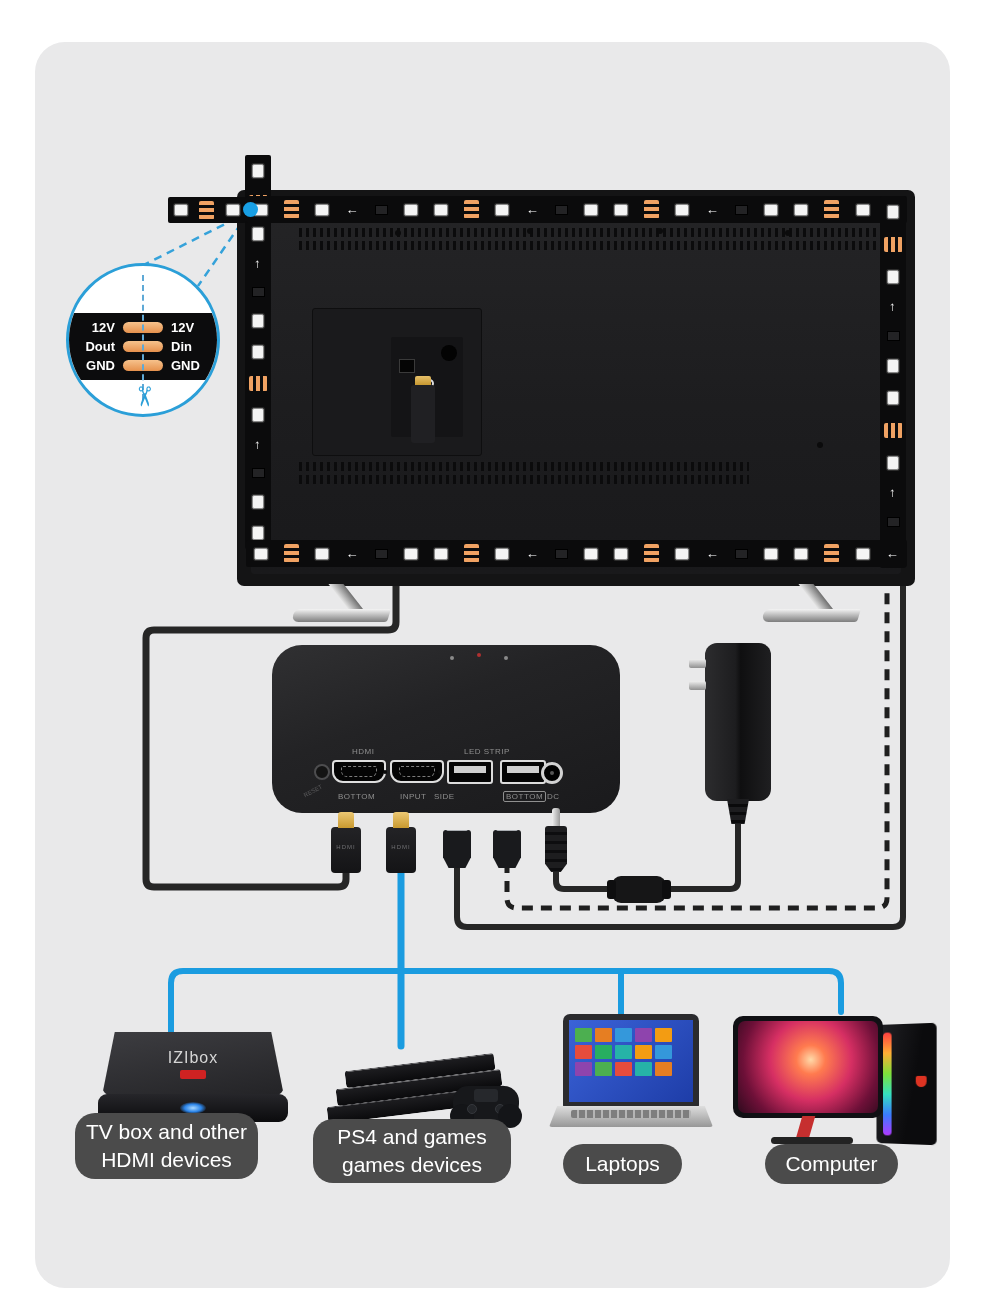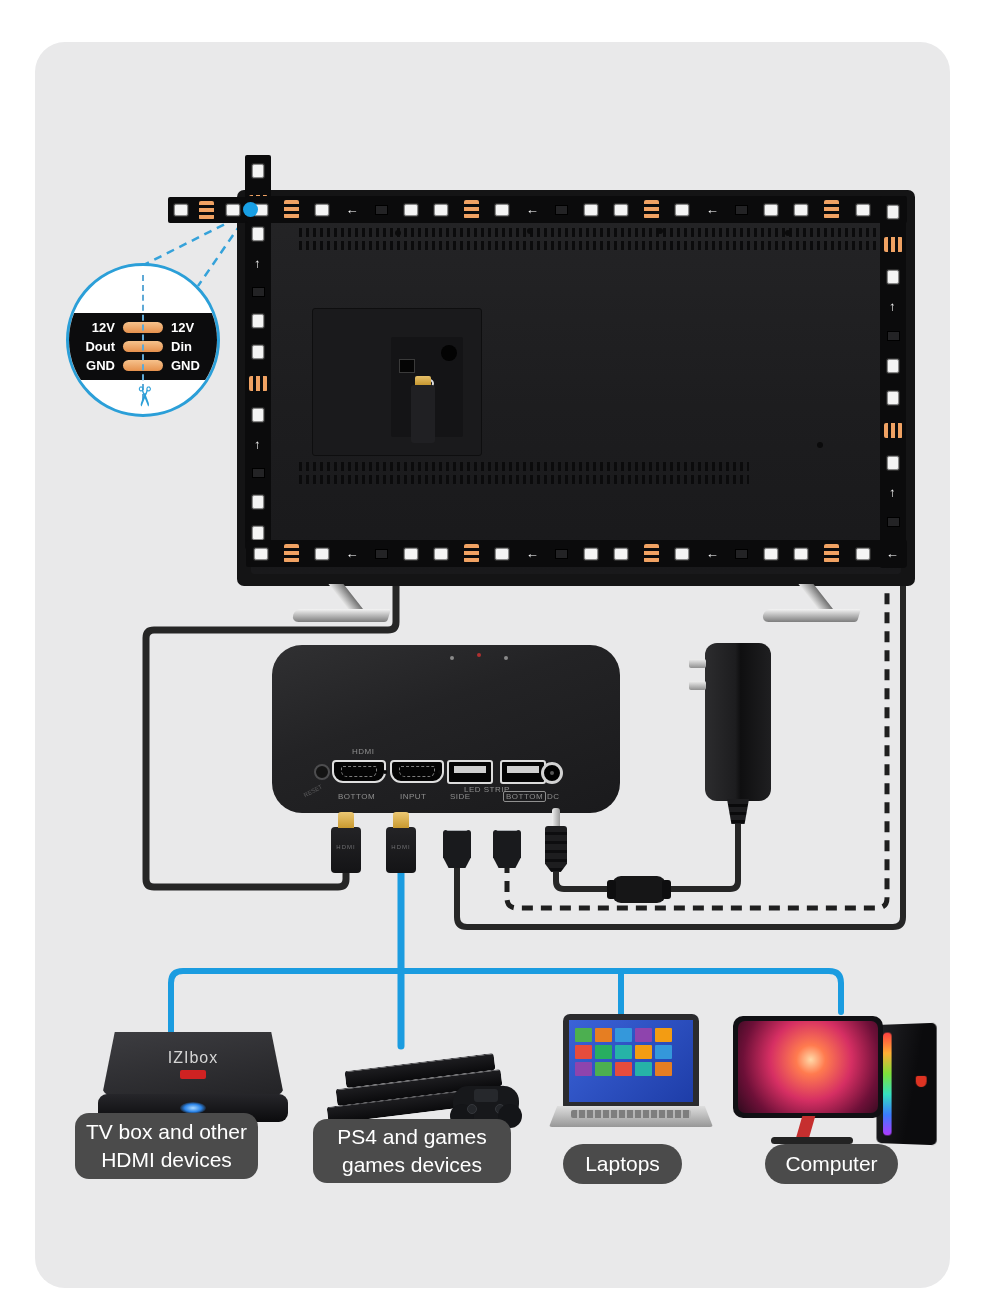--- a/index.html
+++ b/index.html
@@ -64,21 +64,21 @@
   .cut-band{position:absolute;left:-10px;right:-10px;top:47px;background:#0c0c0d;
         padding:7px 22px;display:flex;flex-direction:column;gap:4px;}
   .cut-row{display:flex;align-items:center;justify-content:space-between;}
   .cut-lbl{color:#fff;font-size:13px;font-weight:bold;width:34px;}
   .cut-lbl.l{text-align:right;}
   .cut-pad{width:40px;height:11px;border-radius:6px;background:linear-gradient(#f6c28c,#e6914d);}
   .cut-line{position:absolute;left:calc(50% - 1px);top:9px;bottom:14px;border-left:2px dashed #5FA9D6;z-index:2;}
   .scissors-icon{position:absolute;left:50%;bottom:4px;transform:translateX(-50%) rotate(90deg);
         color:#2B9FD8;font-size:27px;line-height:27px;z-index:3;}
 
-  .pill{position:absolute;z-index:6;background:var(--label_bg);color:#fff;border-radius:14px;
+  .pill{position:absolute;z-index:6;background:var(--label_bg);color:#fff;border-radius:20px;
         display:flex;flex-direction:column;align-items:center;justify-content:center;
         font-size:21px;line-height:28px;text-align:center;}
   .pill.small{border-radius:20px;}
 
   
   .cbox{position:absolute;left:272px;top:645px;width:348px;height:168px;z-index:3;border-radius:30px;
         background:linear-gradient(160deg,#303032 0%,#232325 40%,#1a1a1c 100%);}
   .port-lbl{position:absolute;color:#8f8f8f;font-size:8px;letter-spacing:.5px;white-space:nowrap;}
   .port-lbl.boxed{border:1px solid #8f8f8f;border-radius:2px;padding:0 2px;}
   .reset-btn{position:absolute;left:314px;top:764px;width:16px;height:16px;border-radius:50%;
@@ -347,24 +347,24 @@
 
   <div class="reset-btn"></div>
   <div class="reset-lbl">RESET</div>
   <div class="port-lbl" style="left:352px;top:747px;z-index:4;">HDMI</div>
   <div class="port-hdmi" style="left:332px;top:760px;"></div>
   <div class="port-hdmi" style="left:390px;top:760px;"></div>
   <span class="mid-dot" style="left:383px;top:770px;"></span>
   <span class="mid-dot" style="left:438px;top:770px;"></span>
   <div class="port-lbl" style="left:338px;top:792px;z-index:4;">BOTTOM</div>
   <div class="port-lbl" style="left:400px;top:792px;z-index:4;">INPUT</div>
-  <div class="port-lbl" style="left:464px;top:785px;z-index:4;">LED STRIP</div>
+  <div class="port-lbl" style="left:464px;top:747px;z-index:4;">LED STRIP</div>
   <div class="port-usb" style="left:447px;top:760px;"></div>
   <div class="port-usb" style="left:500px;top:760px;"></div>
-  <div class="port-lbl" style="left:450px;top:792px;z-index:4;">SIDE</div>
+  <div class="port-lbl" style="left:434px;top:792px;z-index:4;">SIDE</div>
   <div class="port-lbl boxed" style="left:503px;top:791px;z-index:4;">BOTTOM</div>
   <div class="port-dc"></div>
   <div class="port-lbl" style="left:547px;top:792px;z-index:4;">DC</div>
 
   <div class="plug plug-hdmi" style="left:331px;top:827px;">
     <em>HDMI</em>
   </div>
   <div class="plug plug-hdmi" style="left:386px;top:827px;">
     <em>HDMI</em>
   </div>

